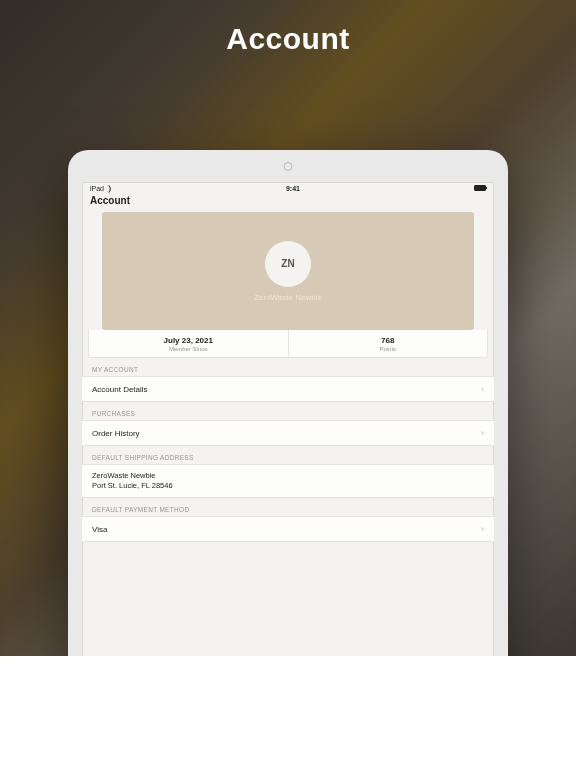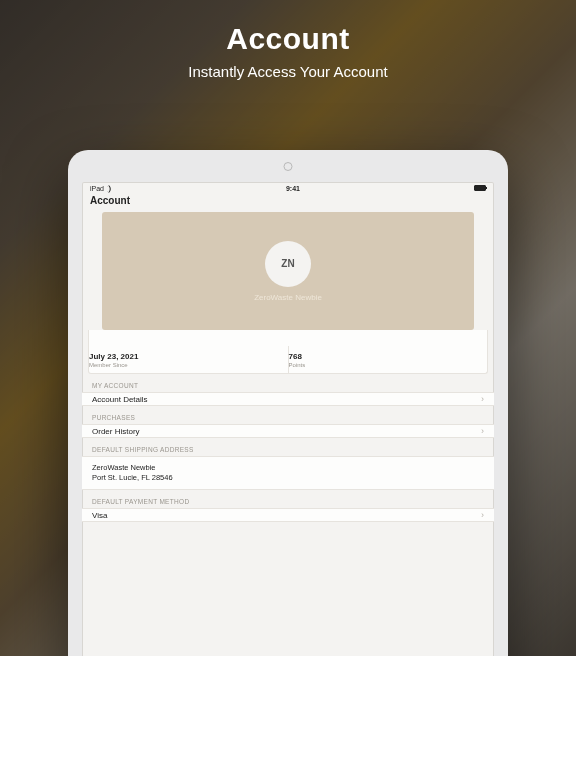--- a/index.html
+++ b/index.html
@@ -61,30 +61,30 @@
   .avatar{
     width:46px;height:46px;border-radius:50%;background:#f4f3f1;
     display:flex;align-items:center;justify-content:center;
     font-size:10px;font-weight:600;color:#555;
   }
   .profile-name{ margin-top:6px; font-size:8px; color:#eee6d8; font-weight:500;}
   .stats{
     margin:0 6px; background:#fdfdfc; border:1px solid #e6e3de; border-top:none;
     display:flex; border-radius:0 0 3px 3px;
   }
-  .stat{ flex:1; padding:6px 0 5px 0;margin-top:16px; }
+  .stat{ flex:1; text-align:center; padding:6px 0 5px 0; }
   .stat + .stat{ border-left:1px solid #e6e3de; }
   .stat .v{ font-size:8px; font-weight:700; }
   .stat .l{ font-size:6px; color:#9a968f; margin-top:1px; }
   .section-label{
     padding:8px 10px 3px 10px; font-size:6.5px; color:#9a968f; letter-spacing:0.3px;
   }
   .row{
     background:#fdfdfc; border-top:1px solid #e6e3de; border-bottom:1px solid #e6e3de;
-    padding:1px 10px; display:flex; justify-content:space-between; align-items:center;
+    padding:7px 10px; display:flex; justify-content:space-between; align-items:center;
     font-size:8px;
   }
   .row .chevron{ color:#b7b3ac; font-size:9px; }
   .addr{
     background:#fdfdfc; border-top:1px solid #e6e3de; border-bottom:1px solid #e6e3de;
     padding:6px 10px; font-size:7.5px; line-height:1.35;
   }
   .tabbar{
     border-top:1px solid #dedbd5; background:#fafaf8;
     display:flex; height:34px;
@@ -94,21 +94,21 @@
   .tab svg{ width:11px; height:11px; }
   .tab.active{ color:#222; }
 </style>
 </head>
 <body>
 
 <div class="stage">
   <div class="hero">
     <h1>Account</h1>
     <p>
-      <span>Instantly Access Your Account</span><br>
+      <br>
     </p>
   </div>
 
   <div class="device">
     <div class="home-btn"></div>
     <div class="screen">
 
       <div class="status">
         <span>
           <span>iPad</span>

